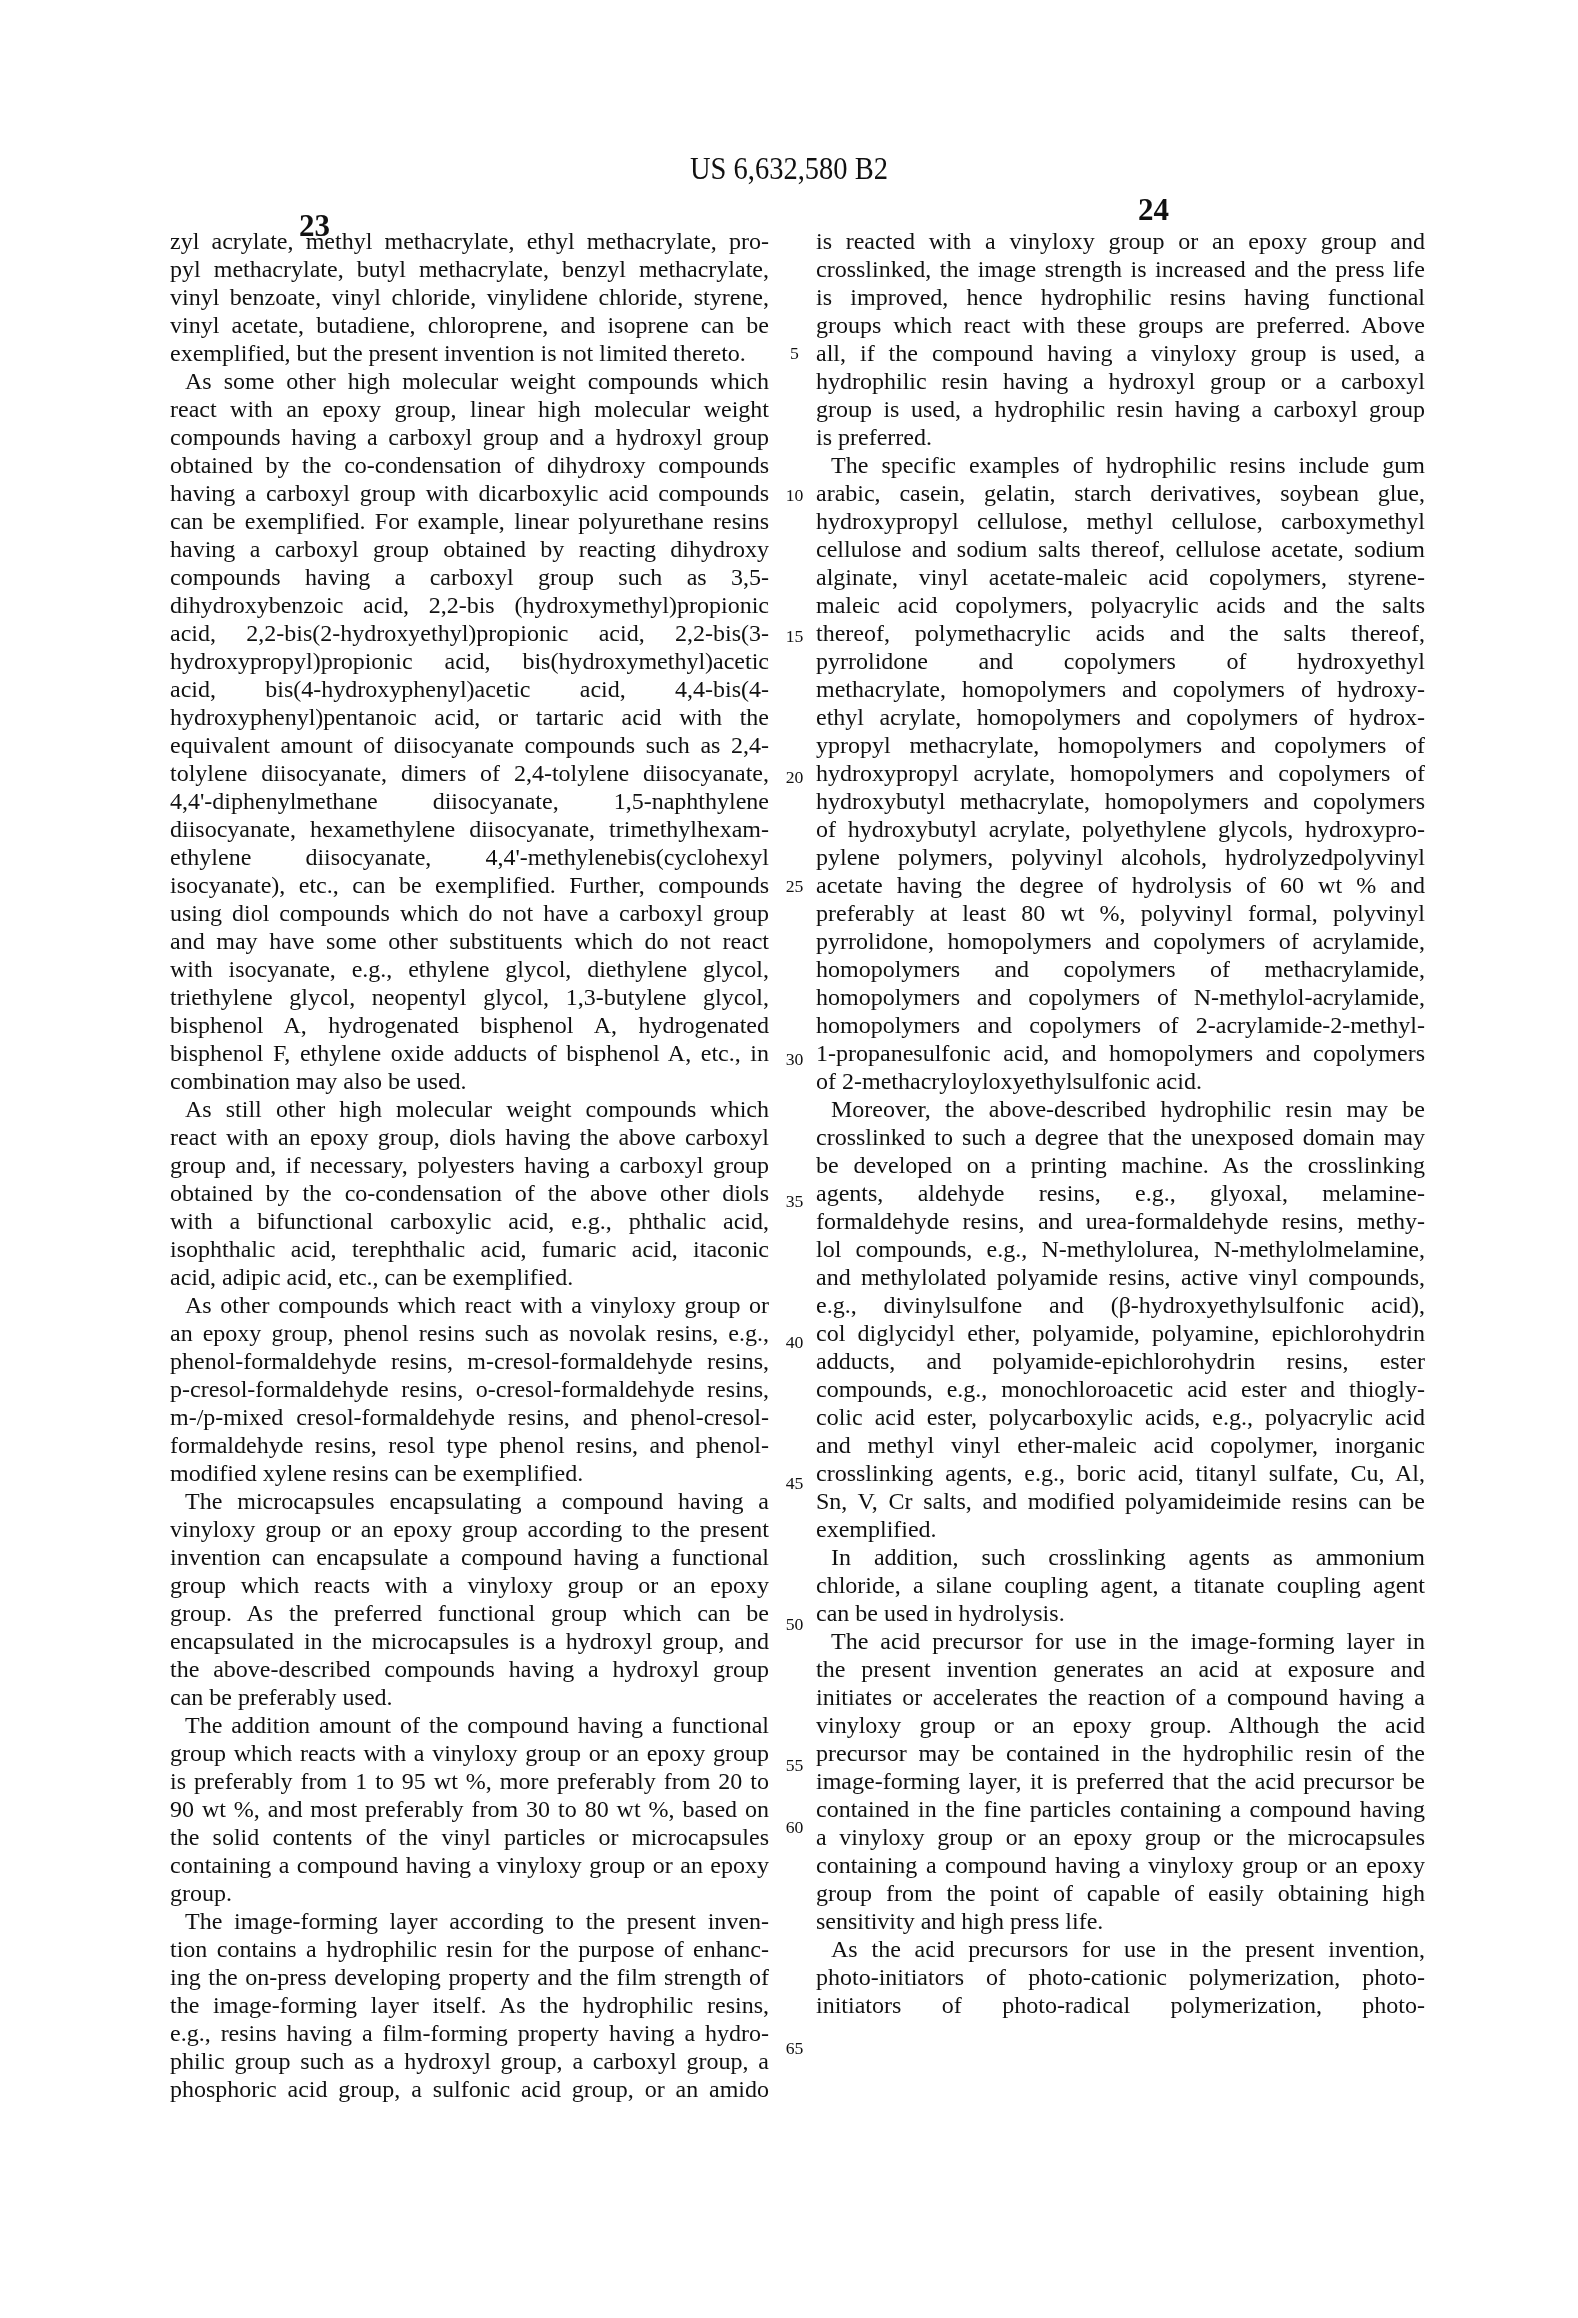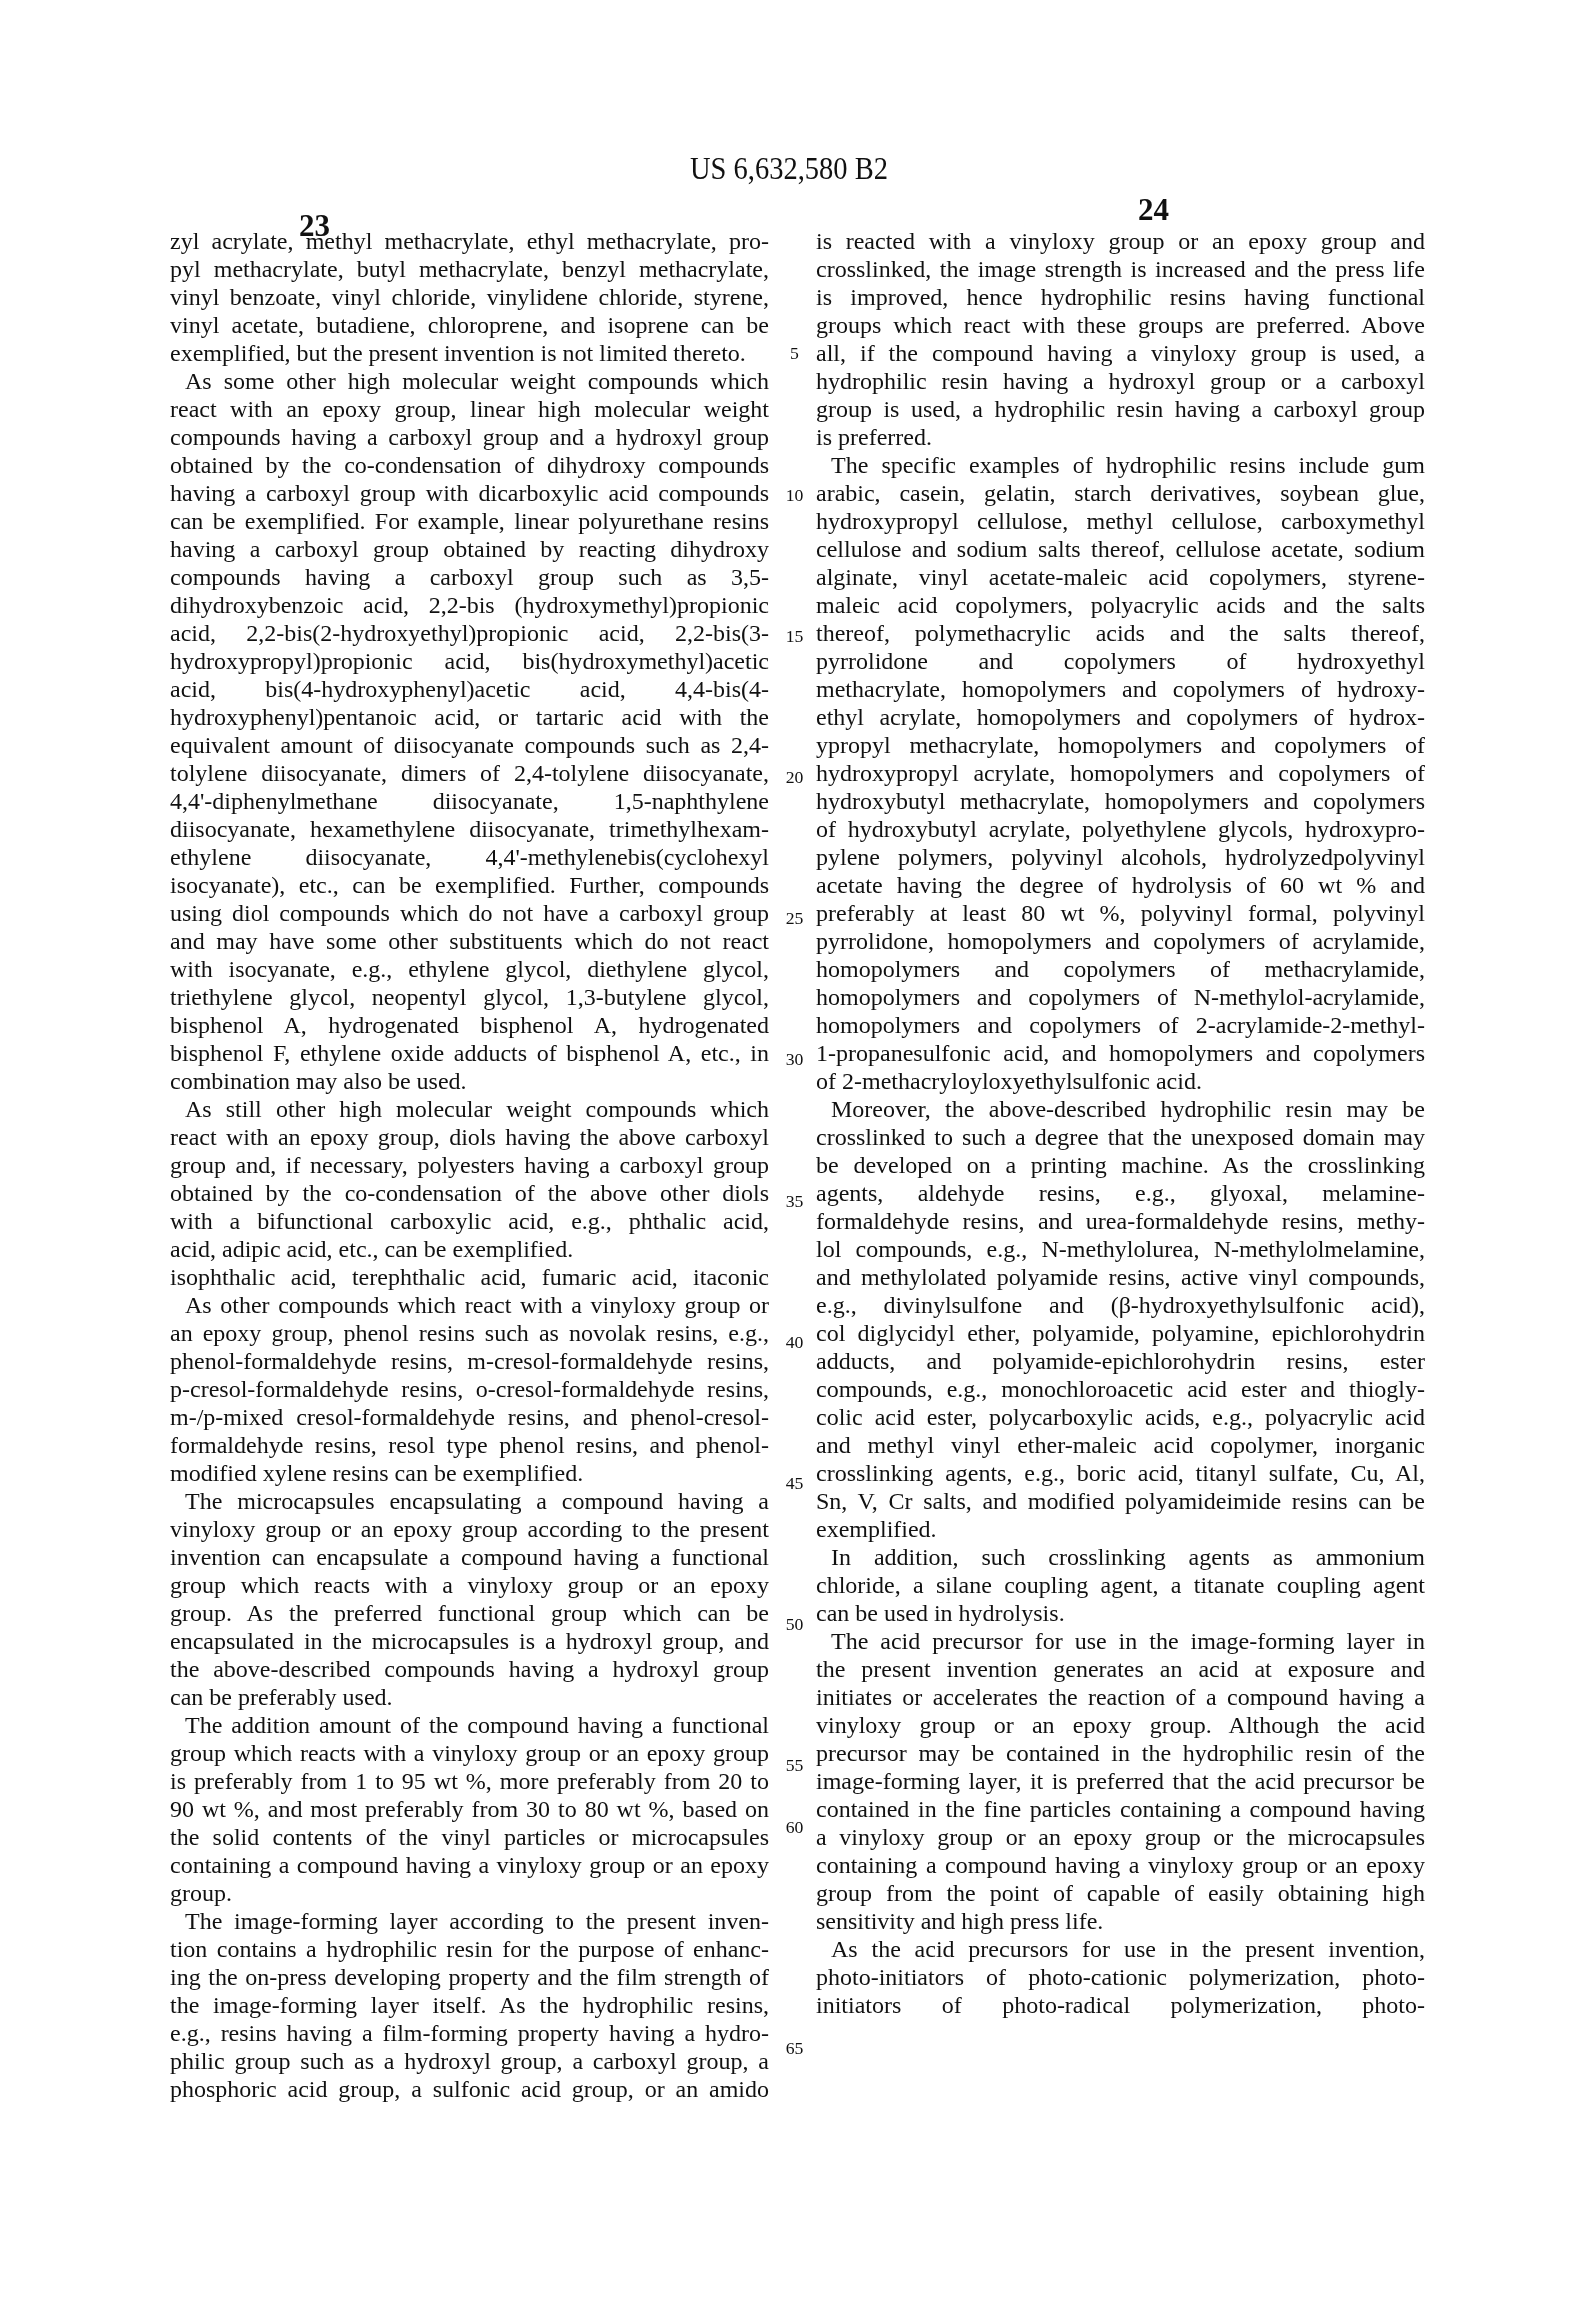--- a/index.html
+++ b/index.html
@@ -58,22 +58,22 @@
       <div class="line">with isocyanate, e.g., ethylene glycol, diethylene glycol,</div>
       <div class="line">triethylene glycol, neopentyl glycol, 1,3-butylene glycol,</div>
       <div class="line">bisphenol A, hydrogenated bisphenol A, hydrogenated</div>
       <div class="line">bisphenol F, ethylene oxide adducts of bisphenol A, etc., in</div>
       <div class="line last">combination may also be used.</div>
       <div class="line indent">As still other high molecular weight compounds which</div>
       <div class="line">react with an epoxy group, diols having the above carboxyl</div>
       <div class="line">group and, if necessary, polyesters having a carboxyl group</div>
       <div class="line">obtained by the co-condensation of the above other diols</div>
       <div class="line">with a bifunctional carboxylic acid, e.g., phthalic acid,</div>
+      <div class="line">isophthalic acid, terephthalic acid, fumaric acid, itaconic</div>
       <div class="line last">acid, adipic acid, etc., can be exemplified.</div>
-      <div class="line">isophthalic acid, terephthalic acid, fumaric acid, itaconic</div>
       <div class="line indent">As other compounds which react with a vinyloxy group or</div>
       <div class="line">an epoxy group, phenol resins such as novolak resins, e.g.,</div>
       <div class="line">phenol-formaldehyde resins, m-cresol-formaldehyde resins,</div>
       <div class="line">p-cresol-formaldehyde resins, o-cresol-formaldehyde resins,</div>
       <div class="line">m-/p-mixed cresol-formaldehyde resins, and phenol-cresol-</div>
       <div class="line">formaldehyde resins, resol type phenol resins, and phenol-</div>
       <div class="line last">modified xylene resins can be exemplified.</div>
       <div class="line indent">The microcapsules encapsulating a compound having a</div>
       <div class="line">vinyloxy group or an epoxy group according to the present</div>
       <div class="line">invention can encapsulate a compound having a functional</div>
@@ -95,21 +95,21 @@
       <div class="line">the image-forming layer itself. As the hydrophilic resins,</div>
       <div class="line">e.g., resins having a film-forming property having a hydro-</div>
       <div class="line">philic group such as a hydroxyl group, a carboxyl group, a</div>
       <div class="line">phosphoric acid group, a sulfonic acid group, or an amido</div>
     </div>
   <div id="line-numbers">
       <div class="lineno" style="top: 339px;">5</div>
       <div class="lineno" style="top: 481px;">10</div>
       <div class="lineno" style="top: 622px;">15</div>
       <div class="lineno" style="top: 763px;">20</div>
-      <div class="lineno" style="top: 904px;">25</div>
+      <div class="lineno" style="top: 872px;">25</div>
       <div class="lineno" style="top: 1045px;">30</div>
       <div class="lineno" style="top: 1187px;">35</div>
       <div class="lineno" style="top: 1328px;">40</div>
       <div class="lineno" style="top: 1469px;">45</div>
       <div class="lineno" style="top: 1610px;">50</div>
       <div class="lineno" style="top: 1751px;">55</div>
       <div class="lineno" style="top: 1813px;">60</div>
       <div class="lineno" style="top: 2034px;">65</div>
     </div>
   <div class="column right" id="col-right">

